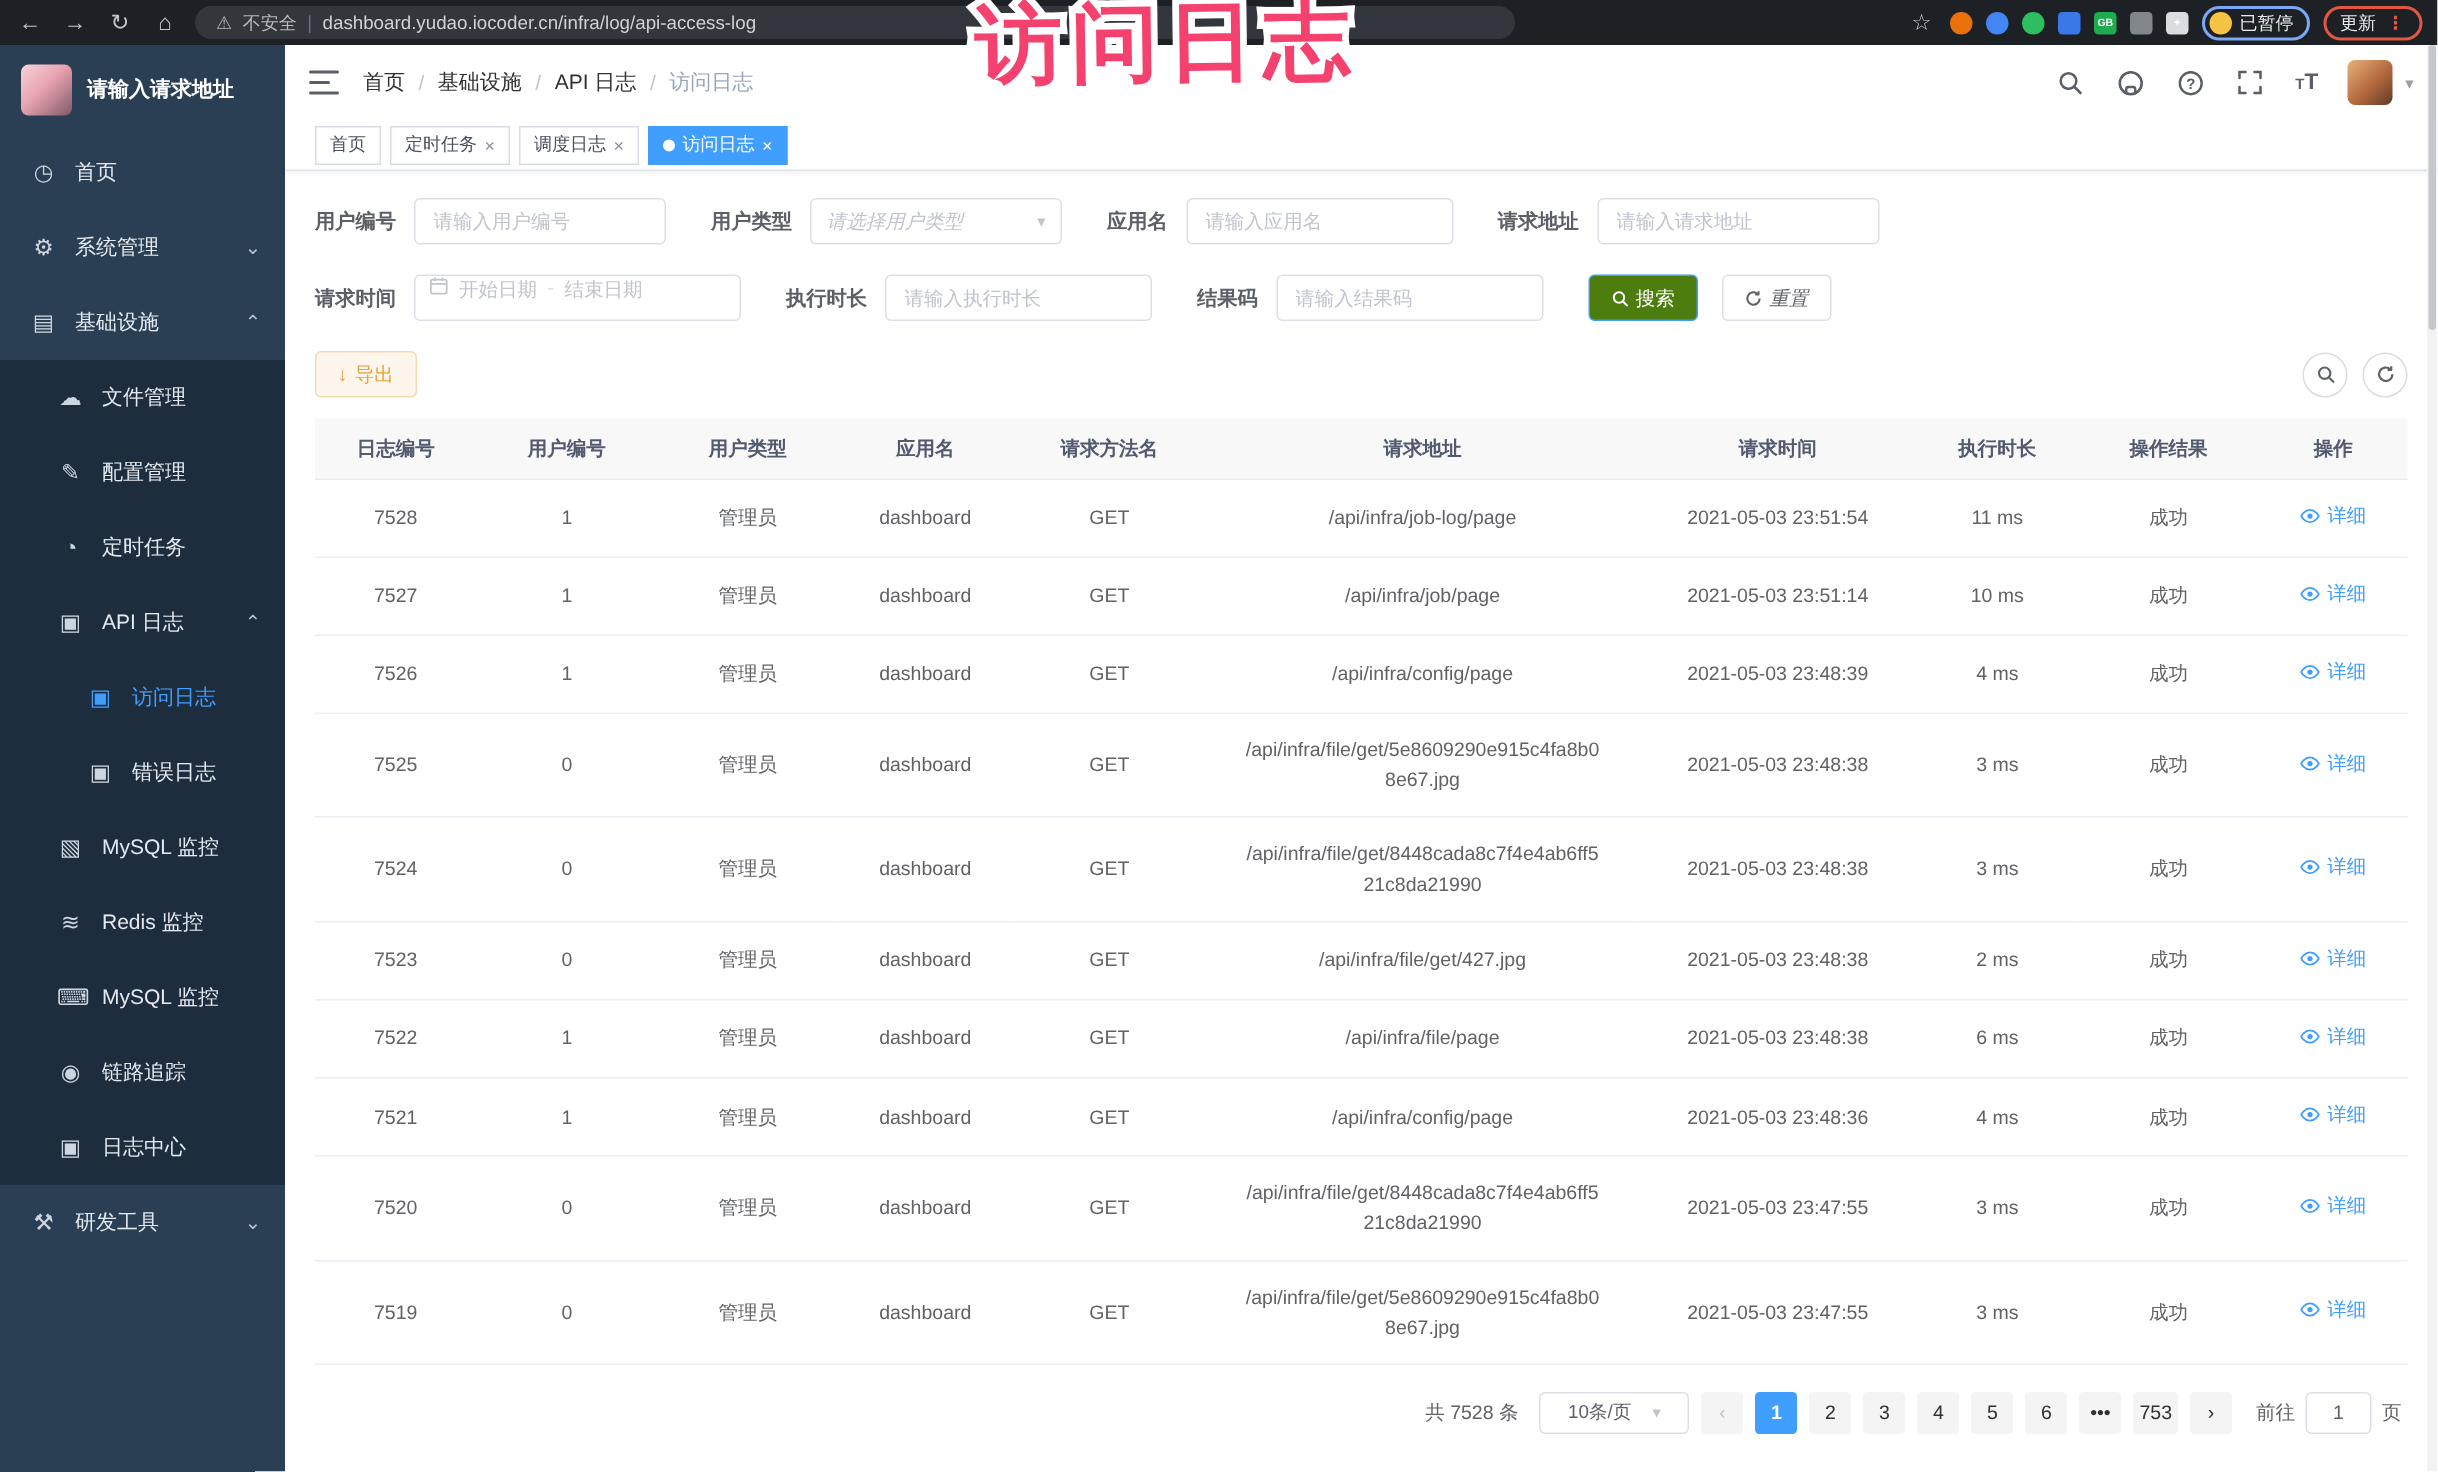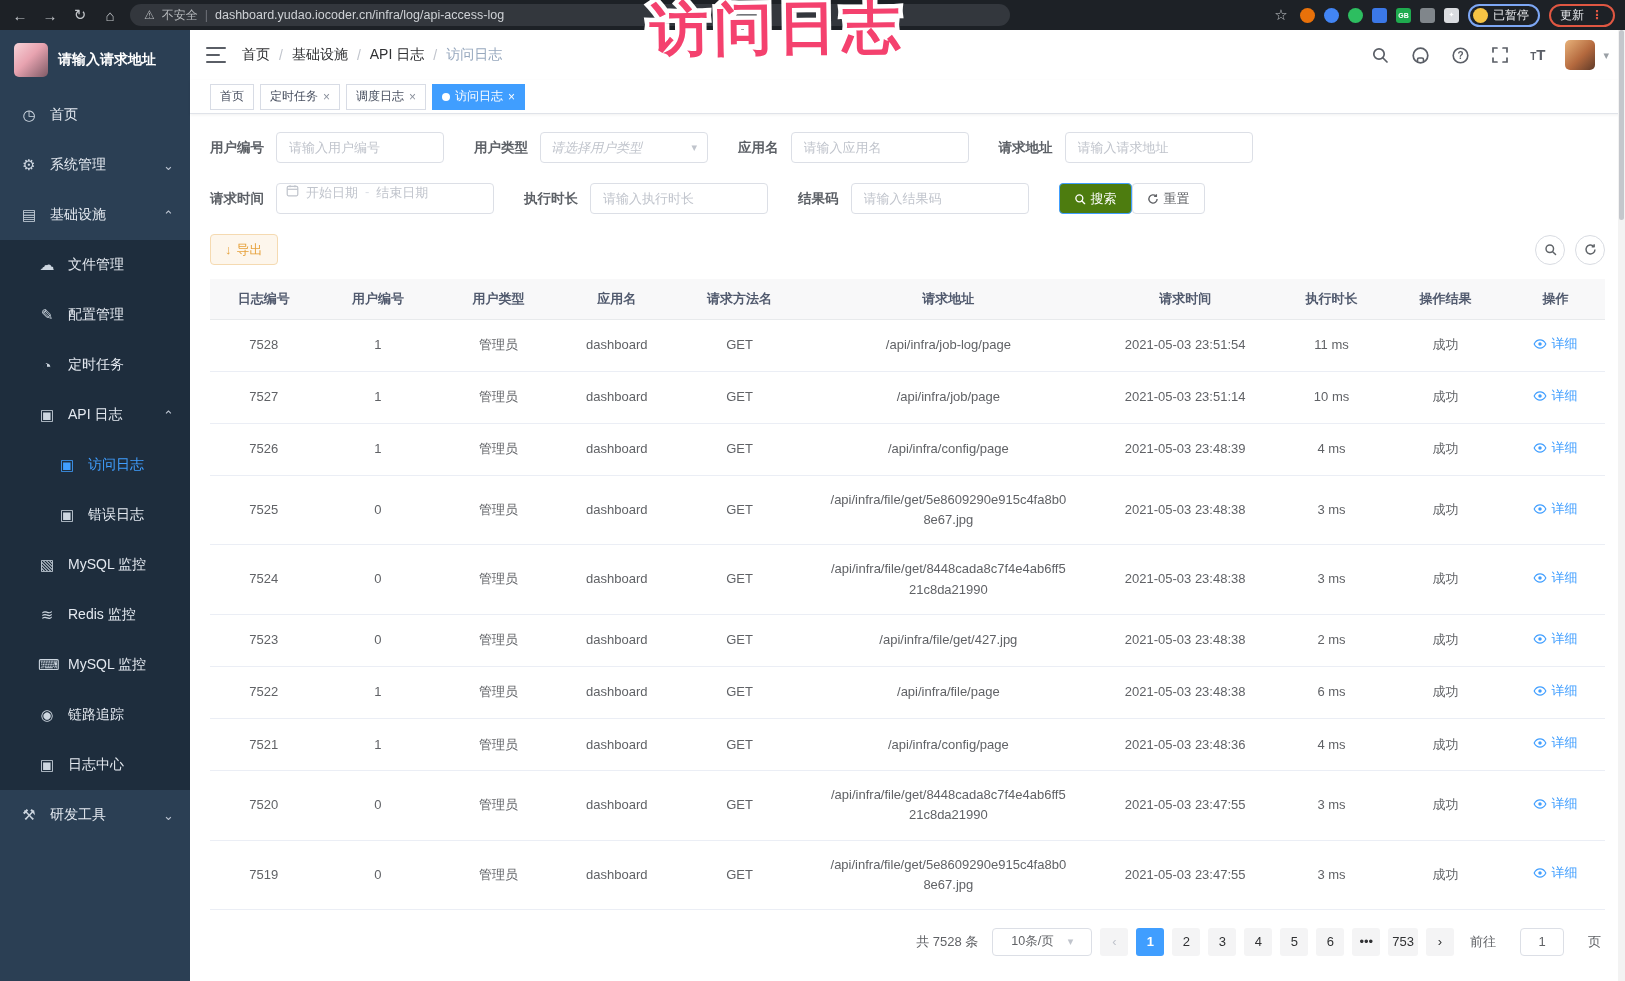--- a/index.html
+++ b/index.html
@@ -112,21 +112,21 @@
   .pagination { display:flex; align-items:center; justify-content:flex-end; gap:8px;
     margin:18px 4px 0 0; font-size:13px; color:#606266; }
   .pg-total { margin-right:6px; }
   .pg-size { width:100px; height:28px; border:1px solid #dcdfe6; border-radius:4px; display:flex;
     align-items:center; justify-content:center; gap:14px; color:#606266; cursor:pointer; font-size:12.5px; }
   .pg-size .car { color:#c0c4cc; font-size:11px; }
   .pg-btn { min-width:28px; height:28px; background:#f4f4f5; border-radius:3px; display:flex;
     align-items:center; justify-content:center; color:#303133; cursor:pointer; padding:0 4px; font-size:13px; }
   .pg-btn.disabled { color:#c0c4cc; }
   .pg-btn.active { background:#409EFF; color:#fff; font-weight:700; }
-  .pg-goto { display:flex; align-items:center; gap:24px; margin-left:8px; }
+  .pg-goto { display:flex; align-items:center; gap:7px; margin-left:8px; }
   .pg-goto input { width:44px; height:28px; border:1px solid #dcdfe6; border-radius:4px;
     text-align:center; font-size:13px; color:#606266; font-family:inherit; }
 
   
   .page-scrollbar { position:absolute; right:0; top:30px; bottom:0; width:7px; background:#f3f3f3; z-index:40; }
   .page-scrollbar .thumb { position:absolute; top:0; left:1px; width:5px; height:190px; border-radius:3px; background:#c4c7cc; }
 </style>
 </head>
 <body>
 
@@ -354,21 +354,21 @@
                 <input class="f-input" placeholder="请输入结果码" style="width: 178px;">
               </span>
               <span class="f-group">
                 <button class="btn btn-primary">
                   <svg width="12" height="12" viewBox="0 0 18 18">
                     <circle cx="8" cy="8" r="5.2" fill="none" stroke="#fff" stroke-width="2"></circle>
                     <line x1="12" y1="12" x2="16" y2="16" stroke="#fff" stroke-width="2" stroke-linecap="round"></line>
                   </svg>
                   <span>搜索</span>
                 </button>
-                <button class="btn btn-plain" style="margin-left: 0;">
+                <button class="btn btn-plain" style="margin-left: 16px; font-style: italic;">
                   <svg width="12" height="12" viewBox="0 0 16 16" fill="none" stroke="#606266" stroke-width="1.8">
                     <path d="M13.5 8a5.5 5.5 0 1 1-1.6-3.9"></path>
                     <path d="M12.5 1.5v3h-3" stroke-linejoin="round"></path>
                   </svg>
                   <span>重置</span>
                 </button>
               </span>
             </div>
           </div>
 

